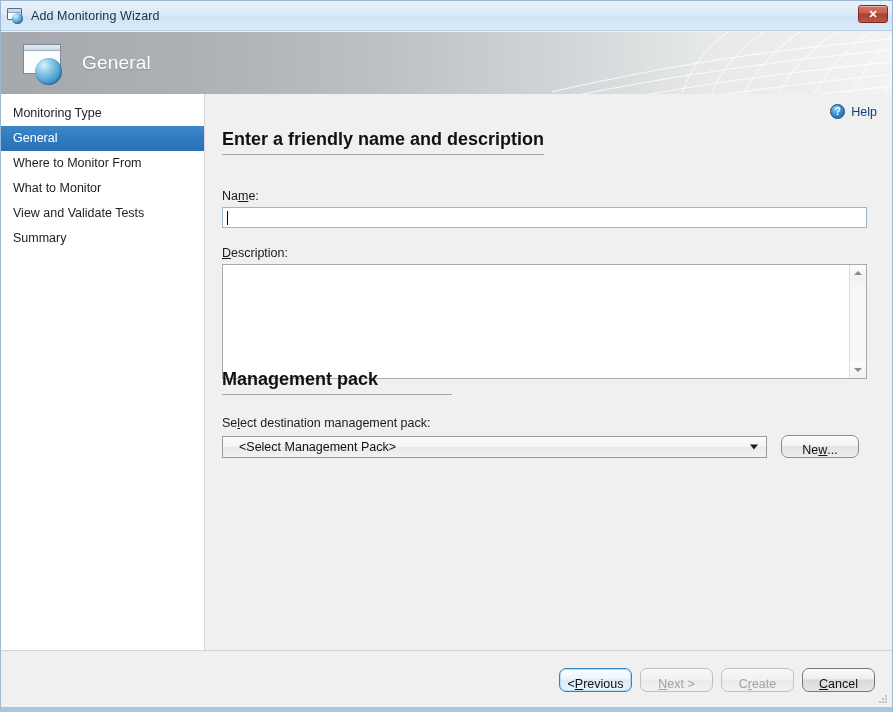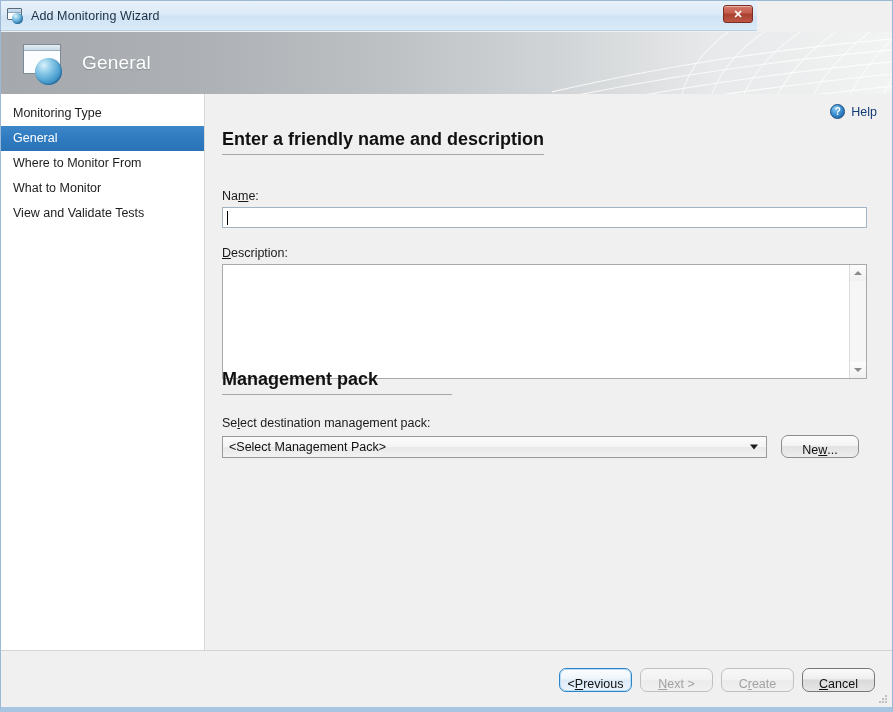--- a/index.html
+++ b/index.html
@@ -17,21 +17,21 @@
     background: #f0f0f0;
     border: 1px solid #9bb8d4;
     border-bottom-width: 5px;
     border-bottom-color: #a8c6e2;
     overflow: hidden;
   }
 
   
   #titlebar {
     position: absolute; left: 0; top: 0;
-    width: 756px; height: 30px;
+    width: 891px; height: 30px;
     background: linear-gradient(to bottom, #e8f1fa 0%, #dcebf8 45%, #cfe3f5 55%, #dbeaf7 100%);
     border-bottom: 1px solid #b7cfe4;
     display: flex; align-items: center;
   }
   #titlebar .tb-icon {
     position: relative;
     width: 18px; height: 16px;
     margin-left: 6px; margin-right: 6px;
     flex: 0 0 auto;
   }
@@ -193,21 +193,21 @@
   .tri { width: 0; height: 0; border-left: 4px solid transparent; border-right: 4px solid transparent; }
   .tri.up { border-bottom: 4px solid #8a8a8a; }
   .tri.down { border-top: 4px solid #8a8a8a; }
 
   .combo {
     background: linear-gradient(to bottom, #fbfbfb 0%, #f4f4f4 48%, #e9e9e9 52%, #f2f2f2 100%);
     border: 1px solid #9a9a9a;
     position: relative;
     font-size: 12.5px; color: #111111;
     display: flex; align-items: center;
-    padding-left: 6px;
+    padding-left: 16px;
     cursor: pointer;
   }
   .combo-arrow {
     position: absolute; right: 8px; top: 50%; transform: translateY(-50%);
     width: 0; height: 0;
     border-left: 4px solid transparent; border-right: 4px solid transparent;
     border-top: 5px solid #1c1c1c;
   }
 
   .btn {
@@ -298,20 +298,23 @@
     </div>
     <div class="nav-item">
       <span>Where to Monitor From</span>
     </div>
     <div class="nav-item">
       <span>What to Monitor</span>
     </div>
     <div class="nav-item">
       <span>View and Validate Tests</span>
     </div>
+    <div class="nav-item">
+      <span>Summary</span>
+    </div>
   </div>
 
   <div id="content">
 
     <div id="help-link">
       <span class="help-icon">?</span>
       <span>Help</span>
     </div>
 
     <div class="section" style="left:16px; top:35px; width:648px;">

